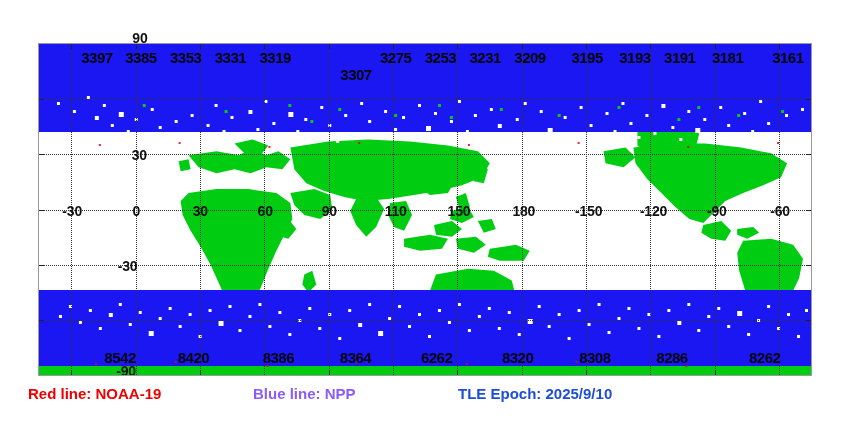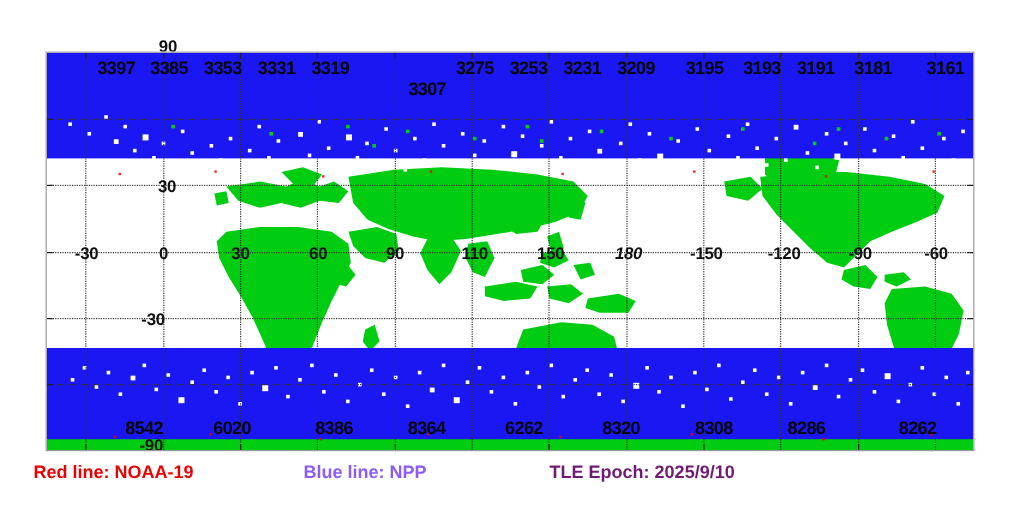--- a/index.html
+++ b/index.html
@@ -157,21 +157,21 @@
   }
   .legend-item {
     position: absolute;
     font-family: "Liberation Sans", sans-serif;
     font-size: 15px;
     font-weight: bold;
     white-space: nowrap;
   }
   #legend-noaa { left: 28px; top: 0; color: #ee0000; }
   #legend-npp  { left: 253px; top: 0; color: #8b5cf6; }
-  #legend-tle  { left: 458px; top: 0; color: #701a75; }
+  #legend-tle  { left: 458px; top: 0; color: #1d4ed8; }
 </style>
 </head>
 <body>
 
 <div id="page">
 
   <div id="lat-top-label" style="left:140px; top:30px;">90</div>
 
   <div id="map-frame">
     <div id="map-inner">
@@ -535,21 +535,21 @@
       </div>
 
       <div>
         <div class="lon-label" style="left:4.3%;  top:48%;">-30</div>
         <div class="lon-label" style="left:12.6%; top:48%;">0</div>
         <div class="lon-label" style="left:20.9%; top:48%;">30</div>
         <div class="lon-label" style="left:29.3%; top:48%;">60</div>
         <div class="lon-label" style="left:37.6%; top:48%;">90</div>
         <div class="lon-label" style="left:46.2%; top:48%;">110</div>
         <div class="lon-label" style="left:54.4%; top:48%;">150</div>
-        <div class="lon-label" style="left:62.8%; top:48%;font-style:italic;">180</div>
+        <div class="lon-label" style="left:62.8%; top:48%;">180</div>
         <div class="lon-label" style="left:71.2%; top:48%;">-150</div>
         <div class="lon-label" style="left:79.6%; top:48%;">-120</div>
         <div class="lon-label" style="left:87.8%; top:48%;">-90</div>
         <div class="lon-label" style="left:96.0%; top:48%;">-60</div>
       </div>
 
       <div>
         <div class="lat-label" style="left:12.0%; top:33.6%;">30</div>
         <div class="lat-label" style="left:10.2%; top:67.0%;">-30</div>
       </div>
@@ -567,21 +567,21 @@
         <div class="orbit-label" style="left:63.6%; top:5px;">3209</div>
         <div class="orbit-label" style="left:71.0%; top:5px;">3195</div>
         <div class="orbit-label" style="left:77.2%; top:5px;">3193</div>
         <div class="orbit-label" style="left:83.0%; top:5px;">3191</div>
         <div class="orbit-label" style="left:89.2%; top:5px;">3181</div>
         <div class="orbit-label" style="left:97.0%; top:5px;">3161</div>
       </div>
 
       <div id="orbit-row-bottom">
         <div class="orbit-label" style="left:10.5%; top:305px;">8542</div>
-        <div class="orbit-label" style="left:20.0%; top:305px;">6020</div>
+        <div class="orbit-label" style="left:20.0%; top:305px;">8420</div>
         <div class="orbit-label" style="left:31.0%; top:305px;">8386</div>
         <div class="orbit-label" style="left:41.0%; top:305px;">8364</div>
         <div class="orbit-label" style="left:51.5%; top:305px;">6262</div>
         <div class="orbit-label" style="left:62.0%; top:305px;">8320</div>
         <div class="orbit-label" style="left:72.0%; top:305px;">8308</div>
         <div class="orbit-label" style="left:82.0%; top:305px;">8286</div>
         <div class="orbit-label" style="left:94.0%; top:305px;">8262</div>
       </div>
 
       <div class="lat-label" style="left:10.0%; top:327px; color:#111111;">-90</div>

